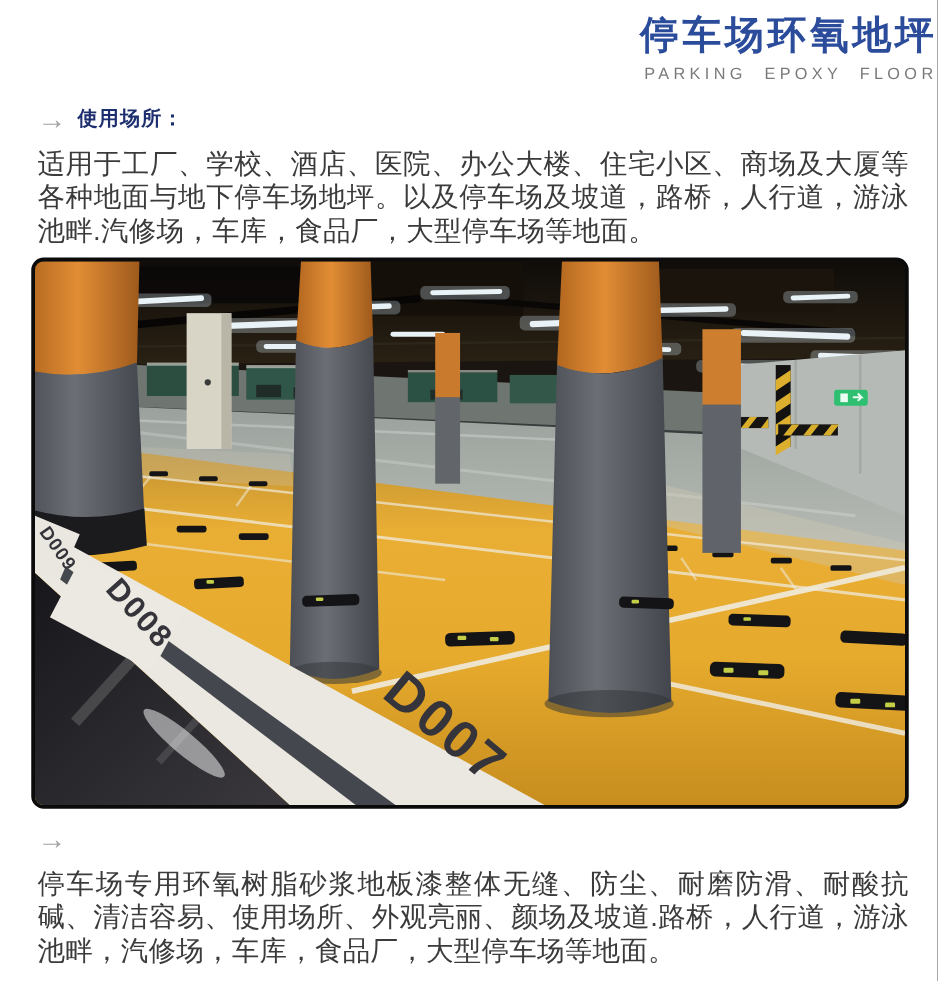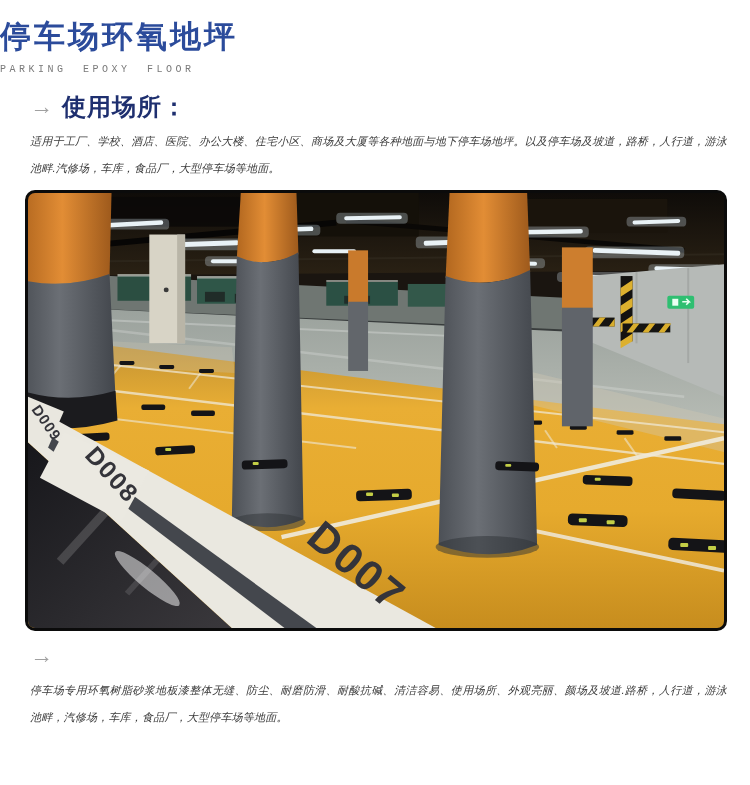--- a/index.html
+++ b/index.html
@@ -6,43 +6,43 @@
     --title-blue:#2b4b9b; --heading-navy:#1e2f6f; --arrow-gray:#a0a0a0;
     --subtitle-gray:#7a7a7a; --body-text:#3b3b3b; --photo-border:#0b0b0b;
   }
   *{box-sizing:border-box;}
   html,body{margin:0;padding:0;background:#ffffff;}
   body{
     width:750px;height:785px;overflow:hidden;
     font-family:"Liberation Sans","DejaVu Sans",sans-serif;
   }
   .page{width:750px;height:785px;background:#fff;}
-  header{ text-align:left; padding-top:21px;font-family:Liberation Mono, monospace; }
+  header{ text-align:right; padding-top:10px; }
   h1.title{
     margin:0; font-size:31px; line-height:36px; font-weight:bold;
     color:var(--title-blue); letter-spacing:3px;
   }
   .subtitle{
-    margin-top:5px; font-size:10px; line-height:16px; color:var(--subtitle-gray);
+    margin-top:5px; font-size:13px; line-height:16px; color:var(--subtitle-gray);
     letter-spacing:3.5px; word-spacing:7px; font-weight:400;
   }
   section{ margin-top:17px; }
   section.features{ margin-top:13px; }
   .sec-head{ display:flex; align-items:center; margin-left:30px; }
   .arrow{
     color:var(--arrow-gray); font-size:23px; line-height:24px; font-weight:bold;
     margin-right:9px; transform:translateY(-1px);
   }
   h2.sec-title{
-    margin:0; font-size:24px; line-height:24px; font-weight:bold;
+    margin:0; font-size:16px; line-height:24px; font-weight:bold;
     color:var(--heading-navy); letter-spacing:1px;
   }
   p.body{
-    margin:9px 23px 0 30px; font-size:11px; line-height:27px;
-    color:var(--body-text); letter-spacing:0.2px; text-align:justify;font-style:italic;
+    margin:9px 23px 0 30px; font-size:22px; line-height:27px;
+    color:var(--body-text); letter-spacing:0.2px; text-align:justify;
   }
   figure.photo{
     margin:8px 0 0 25px; width:702px; height:441px;
     border:3px solid var(--photo-border); border-radius:10px;
     overflow:hidden; background:#1a1510;
   }
   figure.photo svg{ display:block; width:100%; height:100%; }
   .spot-label{
     font-family:"Liberation Sans","DejaVu Sans",sans-serif;
     font-weight:bold; fill:#34343a;

